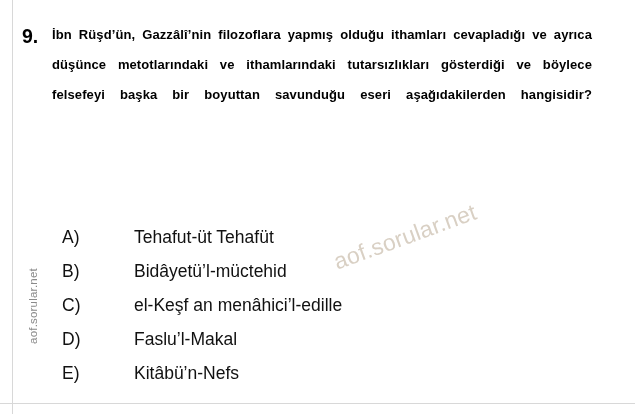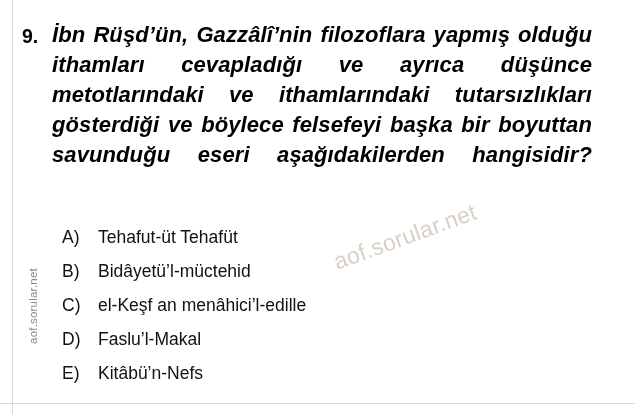--- a/index.html
+++ b/index.html
@@ -87,29 +87,28 @@
     font-size: 19.5px;
     font-weight: bold;
     line-height: 30px;
     width: 30px;
     flex: 0 0 30px;
     text-align: left;
     padding-top: 1px;
   }
 
   .q-text {
-    font-size: 22px;
+    font-size: 13px;
     font-weight: bold;
     line-height: 30px;
     text-align: justify;
     text-justify: inter-word;
     width: 540px;
     flex: 0 0 540px;
     letter-spacing: 0.1px;
-    font-style: italic;
   }
   .q-text::after {
     content: "";
     display: inline-block;
     width: 100%;
   }
 
   .options {
     position: absolute;
     left: 62px;
@@ -125,20 +124,21 @@
     color: #111;
   }
 
   .opt-letter {
     width: 36px;
     flex: 0 0 36px;
   }
 
   .opt-text {
     flex: 1 1 auto;
+    margin-left: 36px;
   }
 </style>
 </head>
 <body>
 
 <div class="page">
 
   <div class="left-rule"></div>
   <div class="bottom-rule"></div>
 

